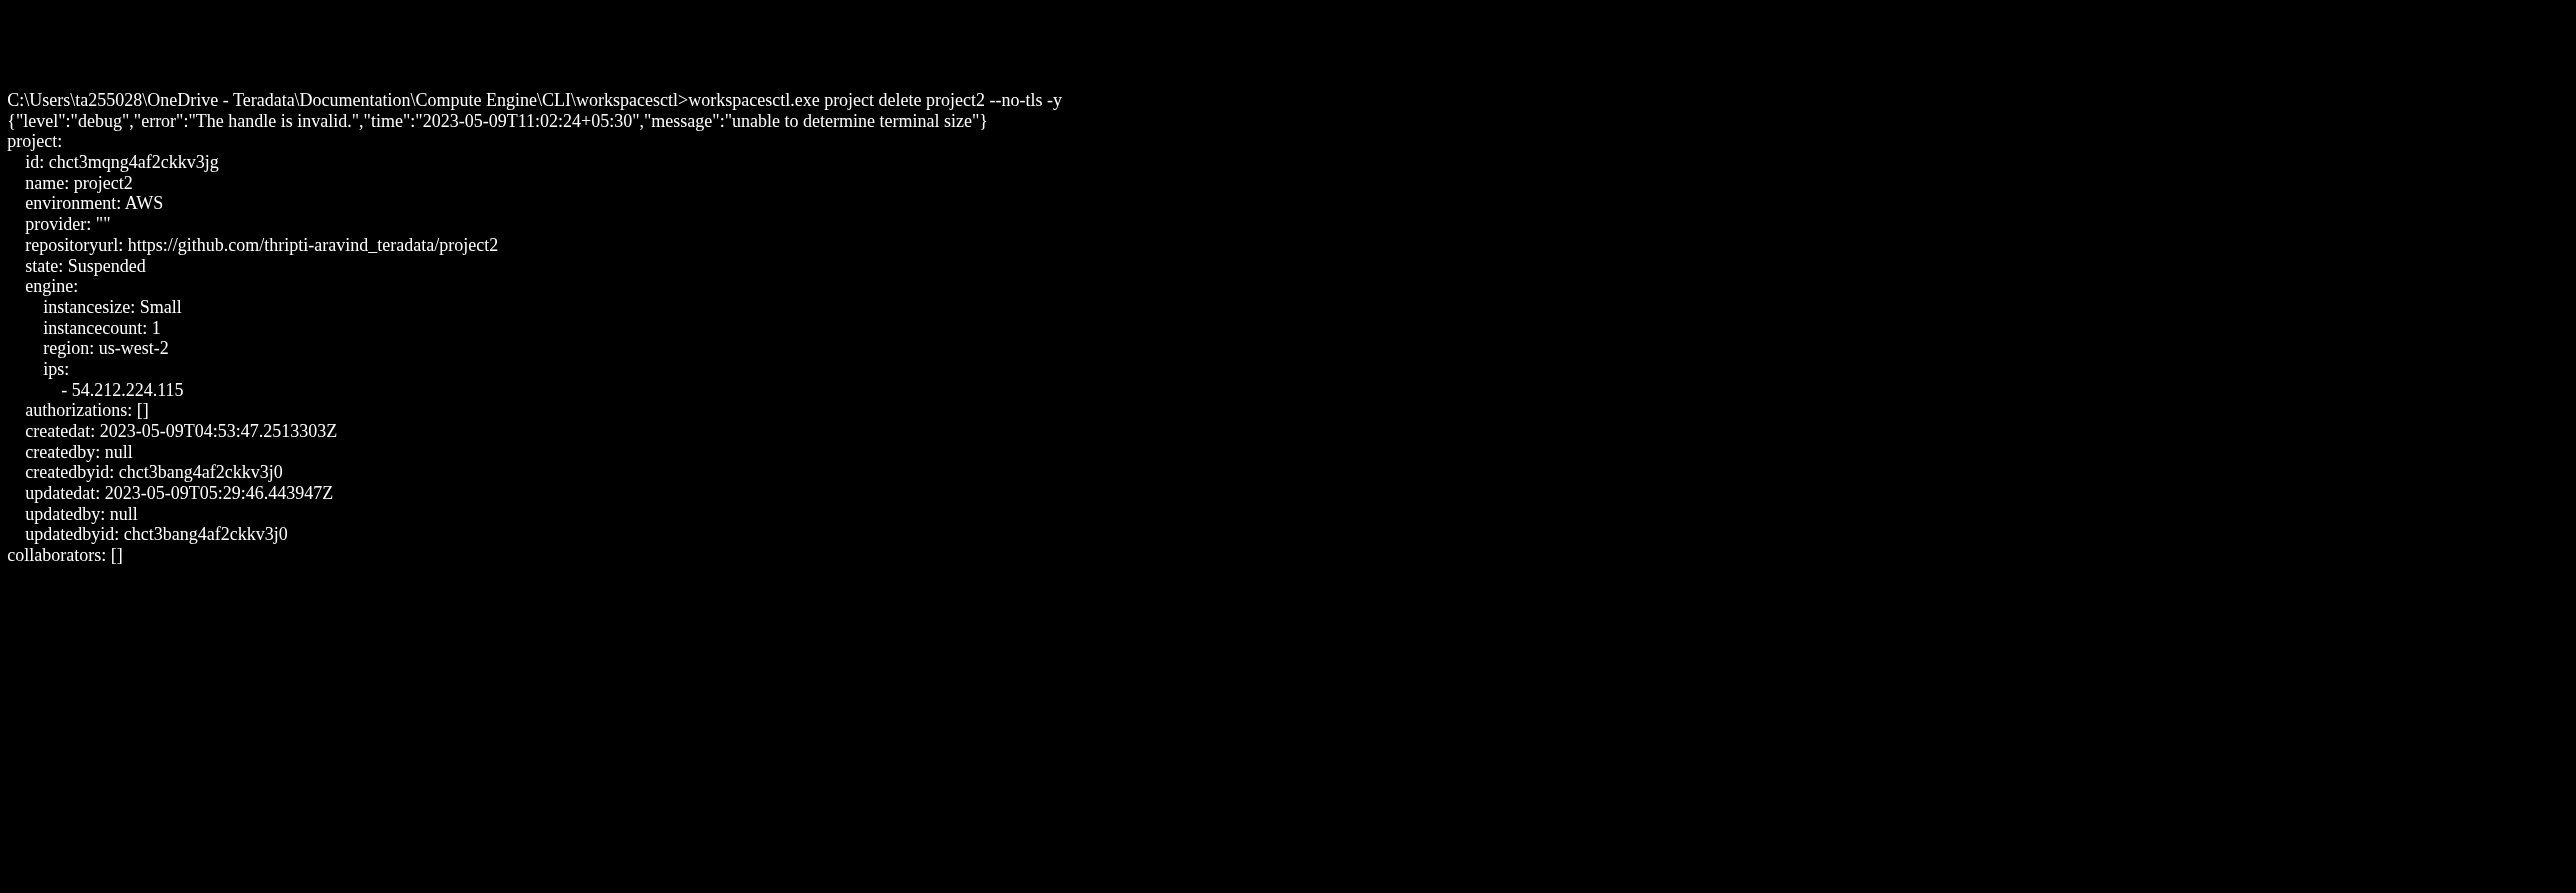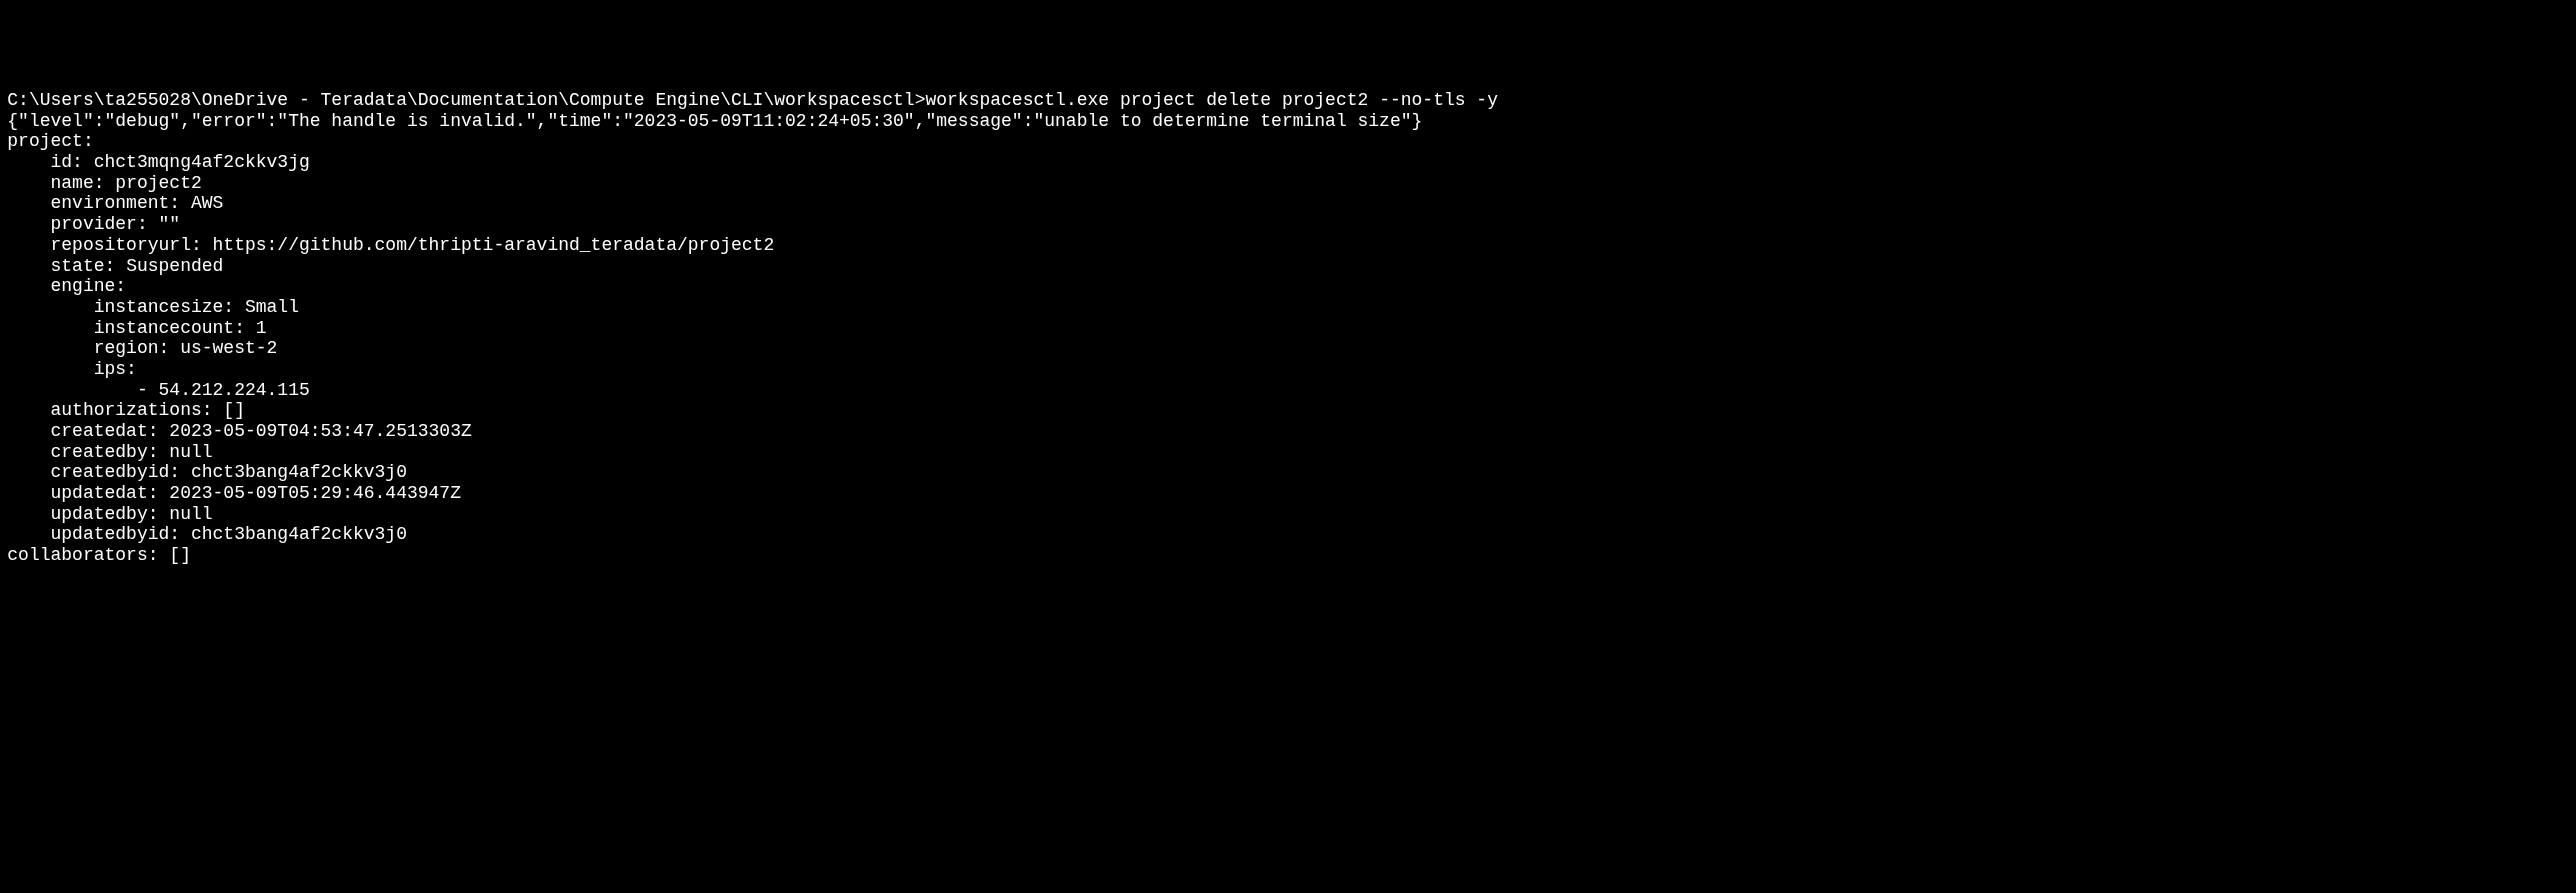--- a/index.html
+++ b/index.html
@@ -14,20 +14,21 @@
       font-size: 18px;
       line-height: 1.15;
       padding: 7.3px;
       white-space: pre;
       overflow-x: auto;
       width: 2576px;
       height: 894px;
     }
     .terminal-output {
       white-space: pre;
+      font-family: Liberation Serif, serif;
     }
   </style>
 </head>
 <body>
 
 
 
 <div class="terminal-output"><span>C:\Users\ta255028\OneDrive - Teradata\Documentation\Compute Engine\CLI\workspacesctl&gt;</span><span>workspacesctl.exe project delete project2 --no-tls -y</span>
 <span>{"level":"debug","error":"The handle is invalid.","time":"2023-05-09T11:02:24+05:30","message":"unable to determine terminal size"}</span>
 <span>project:</span>

